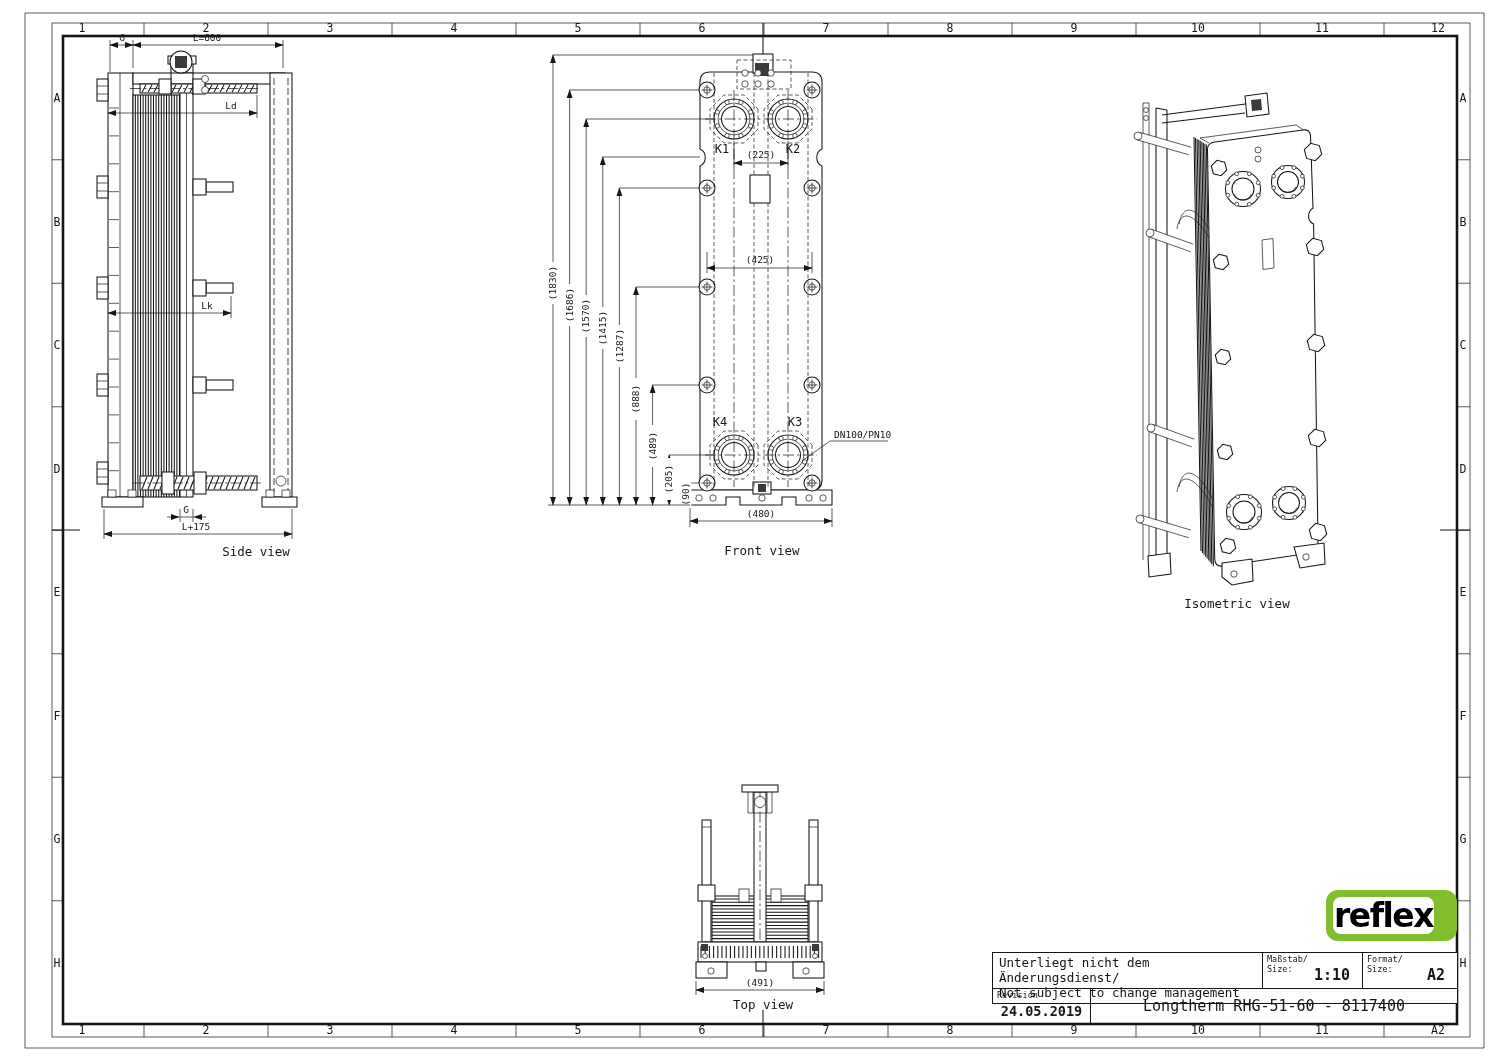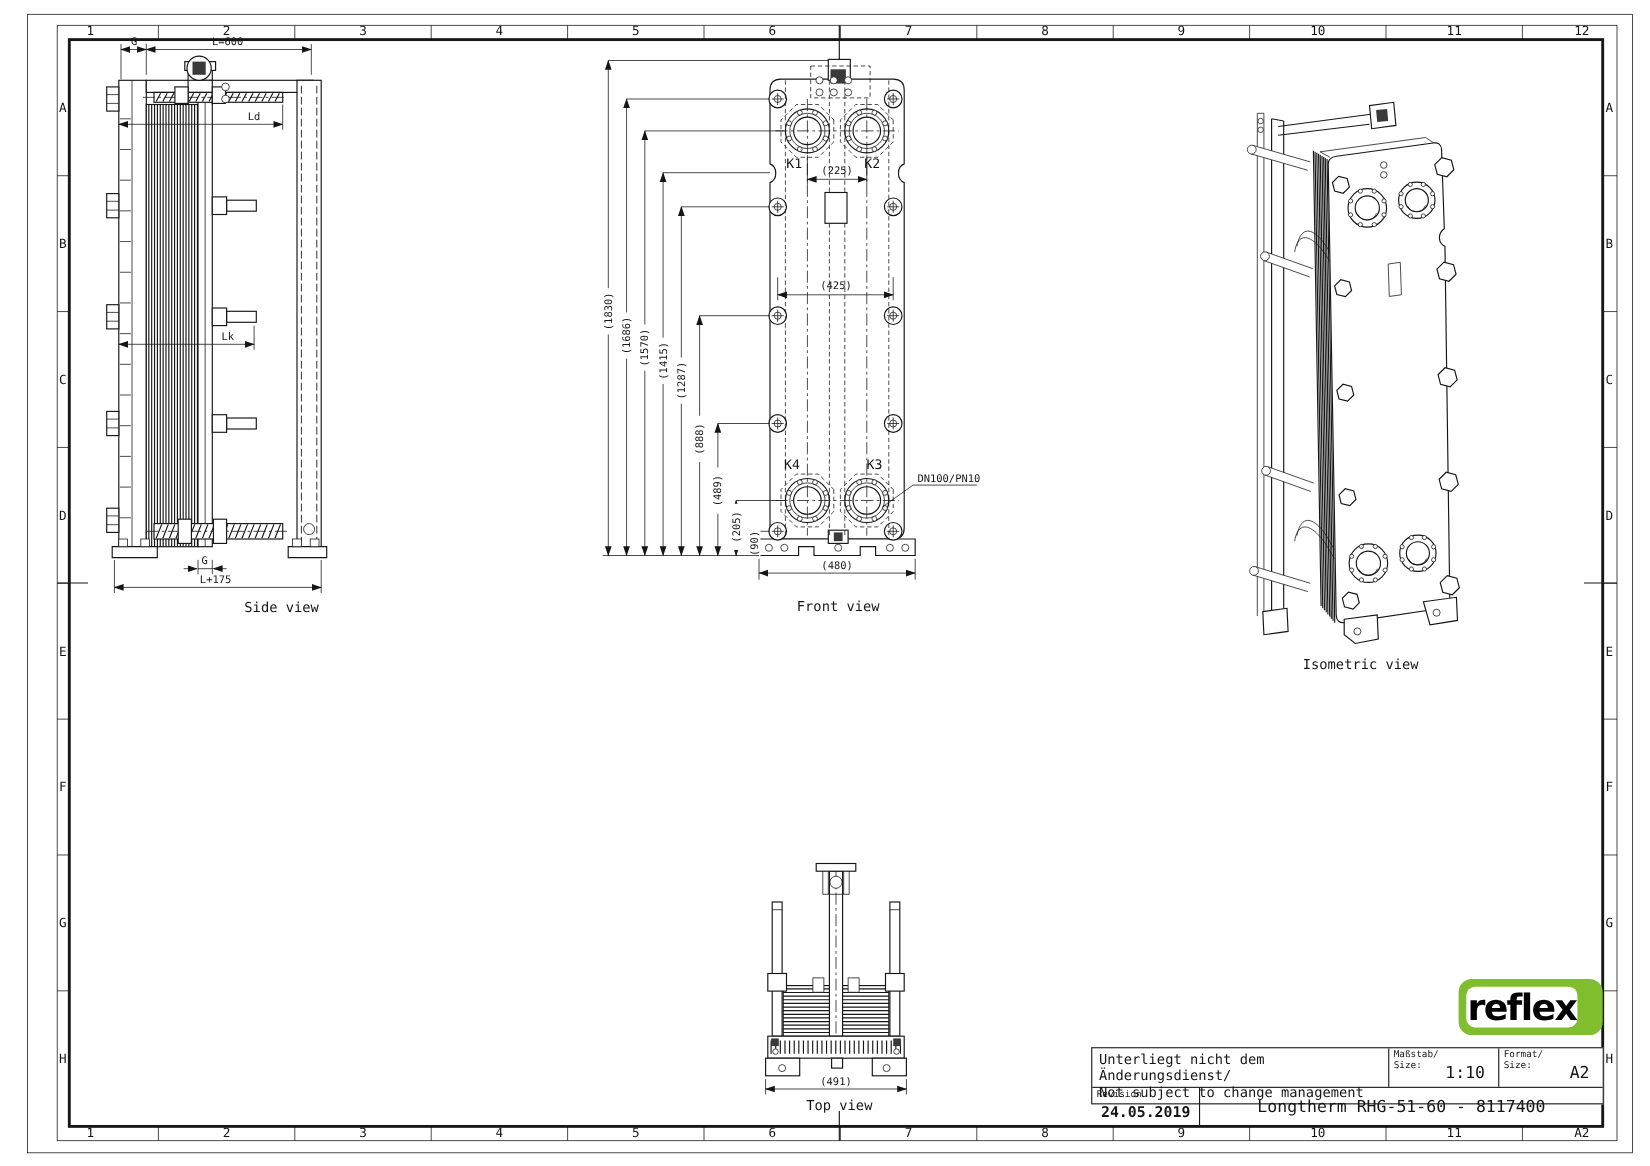--- a/index.html
+++ b/index.html
@@ -23,21 +23,21 @@
   .tb{position:absolute;left:992px;top:952px;width:466px;height:52px;border:1.6px solid #161616;
       box-sizing:border-box;background:#fff;}
   .tb-row{display:flex;height:34.4px;}
   .tb-row1{height:35.2px;border-bottom:1.6px solid #161616;}
   .tb-cell{border-right:1.6px solid #161616;box-sizing:border-box;position:relative;height:100%;}
   .tb-cell:last-child{border-right:none;}
   .tb-note{width:270px;padding:2px 0 0 6px;font-size:12.5px;line-height:15px;}
   .tb-scale{width:100px;}
   .tb-format{flex:1;}
   .sm{font-size:8.5px;line-height:9.5px;padding:2px 0 0 4px;}
-  .val{position:absolute;right:12px;top:13px;font-size:15px;font-weight:normal;}
+  .val{position:absolute;right:12px;top:13px;font-size:15px;font-weight:bold;}
   .tb-rev{width:98px;}
   .rev-val{text-align:center;font-size:13.5px;font-weight:bold;margin-top:2px;}
   .tb-title{flex:1;display:flex;align-items:center;justify-content:center;font-size:15px;font-weight:normal;}
 
   
   .logo{position:absolute;left:1326px;top:890px;width:131px;height:51px;border-radius:12px;}
   .logo-in{position:absolute;left:7px;top:7px;width:101px;height:37px;background:#fff;border-radius:8px;
            display:flex;align-items:center;justify-content:center;}
   .logo-txt{font-family:"DejaVu Sans",sans-serif;font-weight:bold;font-size:33px;letter-spacing:-1.5px;color:#000000;}
 </style>

